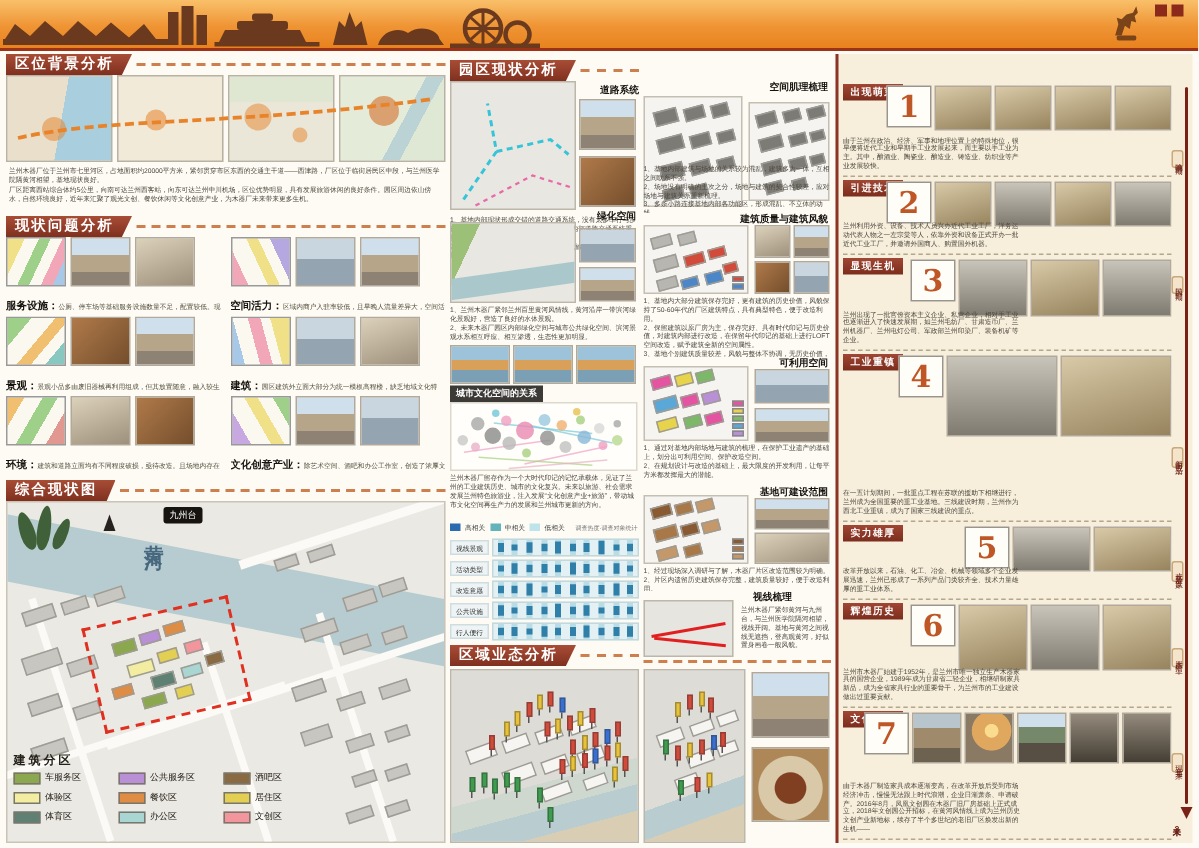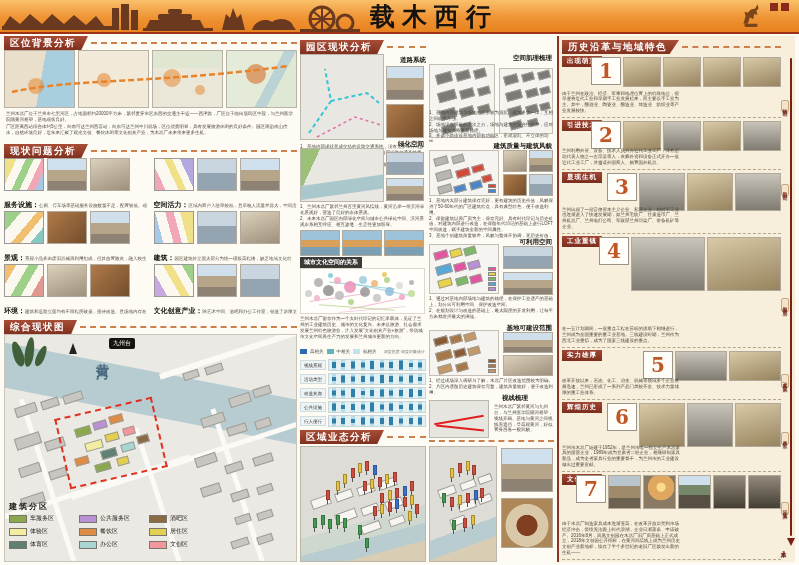--- a/index.html
+++ b/index.html
@@ -154,21 +154,20 @@
           <rect x="168" y="7" width="14" height="5" rx="2"></rect>
         <rect x="143" y="26" width="70" height="3"></rect>
         <path d="M222 28 L226 12 L230 16 L233 6 L237 16 L241 12 L245 28 Z"></path>
         <path d="M252 28 C255 18 266 16 272 20 C280 14 292 18 293 24 L296 28 Z"></path>
         <circle cx="322" cy="17" r="12" fill="none" stroke="#6b3a1e" stroke-width="3"></circle>
         <path d="M322 5 L322 29 M310 17 L334 17 M313 9 L331 25 M331 9 L313 25" stroke="#6b3a1e" stroke-width="2"></path>
         <circle cx="345" cy="21" r="8" fill="none" stroke="#6b3a1e" stroke-width="3"></circle>
         <rect x="300" y="27" width="60" height="3"></rect>
       </g>
     </svg>
-    <div id="ptitle">载木西行</div>
     <svg id="horse" viewBox="0 0 20 24">
       <path d="M3 20 L5 13 L4 9 L7 10 L10 7 L14 6 L16 2 L17 6 L15 8 L16 12 L13 11 L12 16 L9 14 L7 20 Z" fill="#7a4418"></path>
       <rect x="4" y="20" width="12" height="3" rx="1" fill="#7a4418"></rect>
     </svg>
     <div class="sq" style="left:770px"></div>
     <div class="sq" style="left:781px"></div>
   </div>
 
   <div id="col1">
     <div class="rrow" style="top:0">
@@ -900,24 +899,20 @@
         <div class="flag" style="left: 62%; top: 60%;">
           <b style="background: rgb(232, 194, 58);"></b>
           <s></s>
         </div>
       </div>
     <div class="sphoto street" style="left:72px;top:412px;width:52px;height:44px"></div>
     <div class="sphoto food" style="left:72px;top:462px;width:52px;height:50px"></div>
   </div>
 
   <div id="col4">
-    <div class="rrow" style="top:4px;left:3px;right:14px">
-      <span class="rib">历史沿革与地域特色</span>
-        <span class="dashline"></span>
-    </div>
     <div id="eras">
         <div class="era" style="top: 18px; height: 64px;">
           <span class="echip">出现萌芽</span>
           <div class="ephotos">
             <div class="num" style="width: 30px; height: 28px; font-size: 20px;">1</div>
             <div class="ph sep" style="width: 38px; height: 30px;"></div>
             <div class="ph sep" style="width: 38px; height: 30px;"></div>
             <div class="ph sep" style="width: 38px; height: 30px;"></div>
             <div class="ph sep" style="width: 38px; height: 30px;"></div>
           </div>

